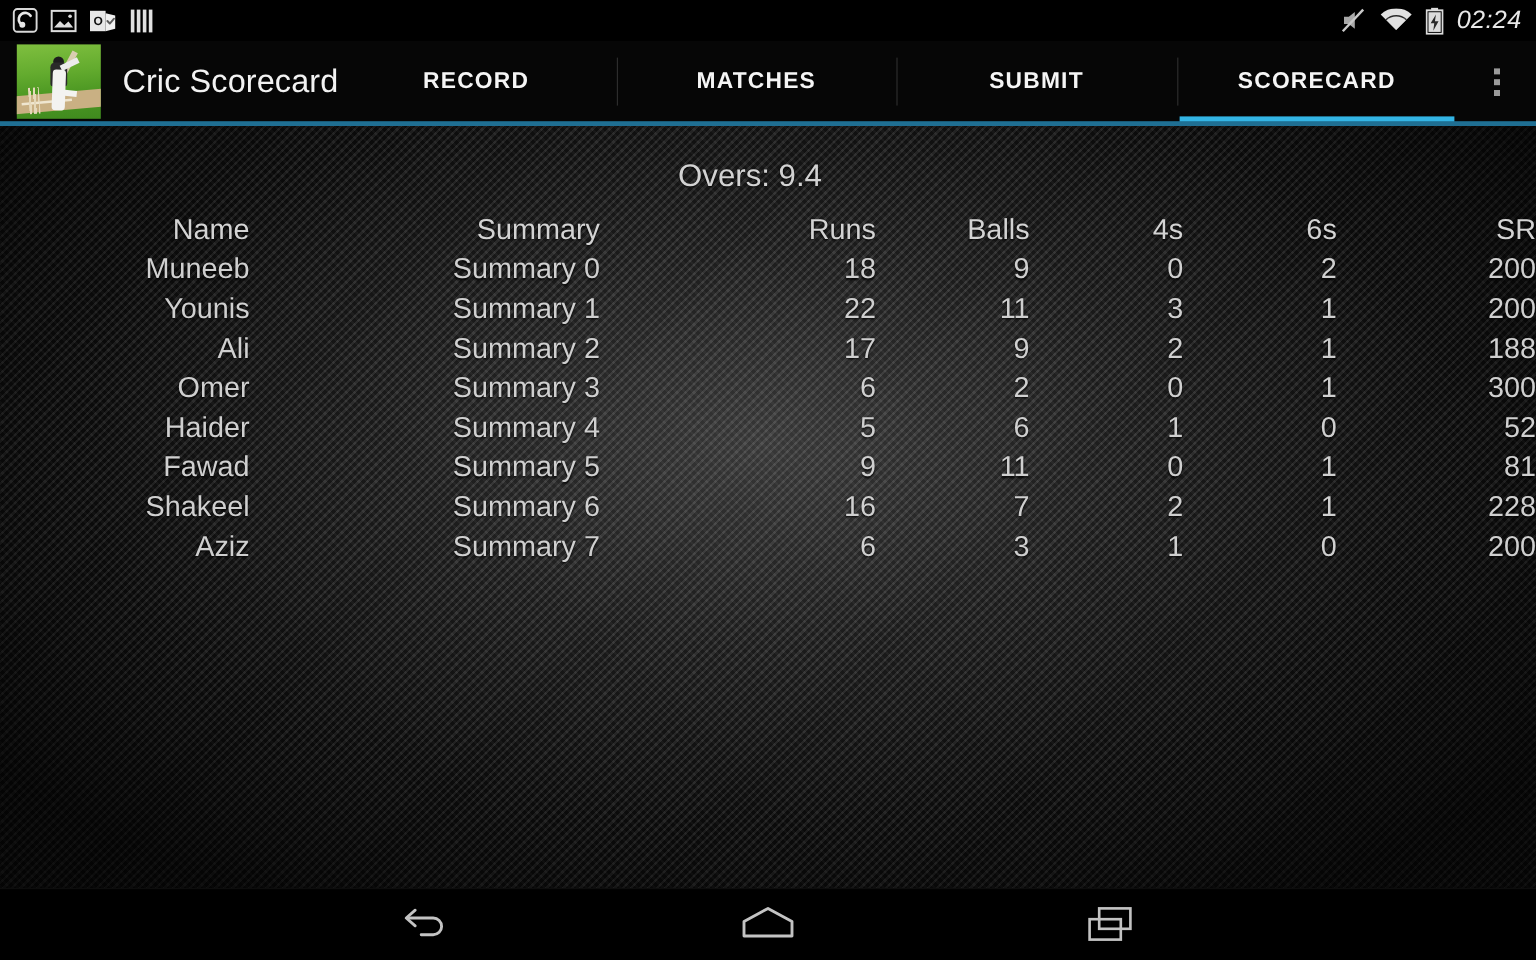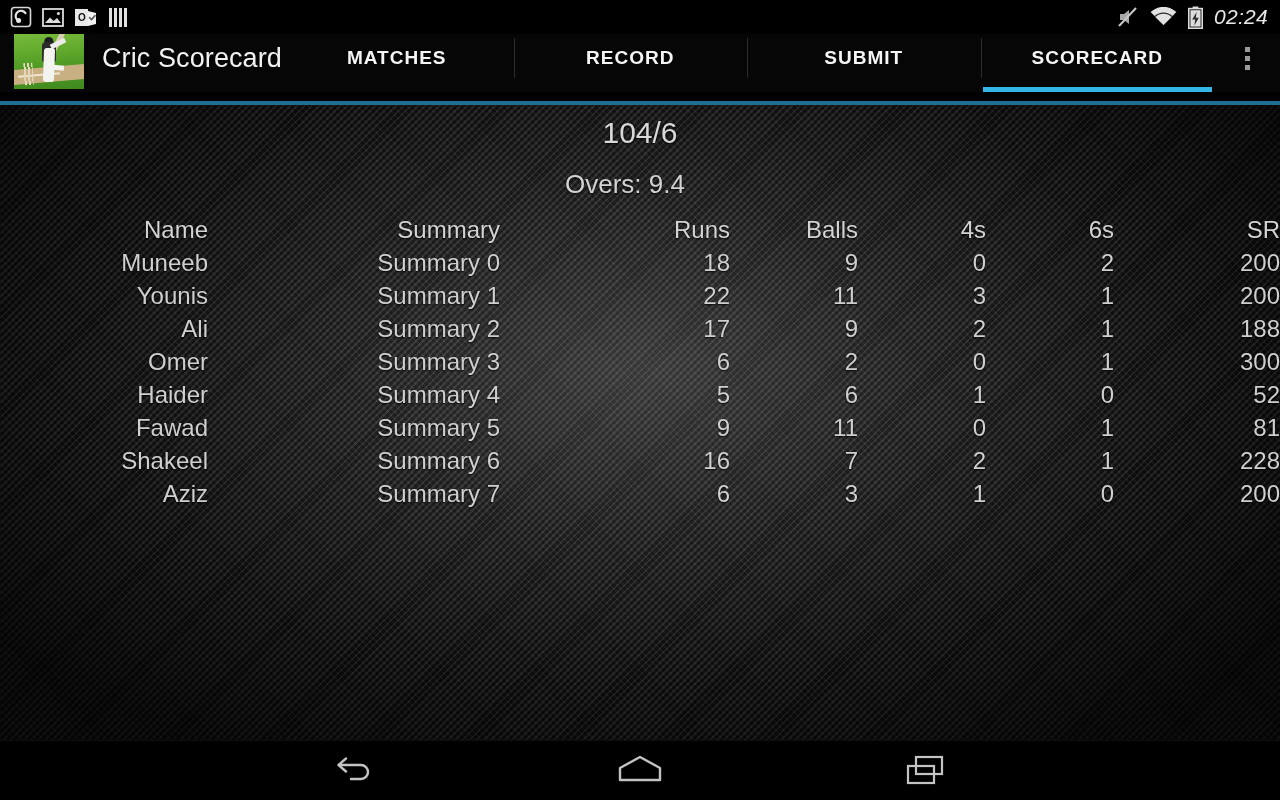--- a/index.html
+++ b/index.html
@@ -50,21 +50,21 @@
     letter-spacing: 0.3px;
     font-family: "Liberation Sans", sans-serif;
     line-height: 1;
     padding-bottom: 1px;
     font-style: italic;
   }
 
   
   .action-bar {
     position: absolute;
-    top: 24px; left: 0;
+    top: 34px; left: 0;
     width: 1280px;
     height: 68px;
     background: #060606;
     display: flex;
     align-items: center;
     z-index: 25;
   }
   .app-brand {
     display: flex;
     align-items: center;
@@ -415,41 +415,40 @@
         <div class="batsman-head"></div>
         <div class="batsman-torso"></div>
         <div class="arm"></div>
         <div class="batsman-body"></div>
         <div class="legs"></div>
       </div>
       <div class="app-title">Cric Scorecard</div>
     </div>
 
     <div class="tabs">
+      <div class="tab">RECORD</div>
       <div class="tab">MATCHES</div>
-      <div class="tab">RECORD</div>
       <div class="tab">SUBMIT</div>
       <div class="tab active">SCORECARD</div>
     </div>
 
     <div class="overflow-btn">
       <span class="dot"></span>
       <span class="dot"></span>
       <span class="dot"></span>
     </div>
   </div>
 
   <div class="bar-underline"></div>
 
   <div class="content">
     <div class="tex"></div>
     <div class="vign"></div>
 
     <div class="content-inner">
-      <div class="score-total">104/6</div>
       <div class="score-overs">Overs: 9.4</div>
 
       <table class="scorecard">
         <thead>
           <tr>
             <th class="col-name">Name</th>
             <th class="col-summary">Summary</th>
             <th class="col-runs">Runs</th>
             <th class="col-balls">Balls</th>
             <th class="col-4s">4s</th>

